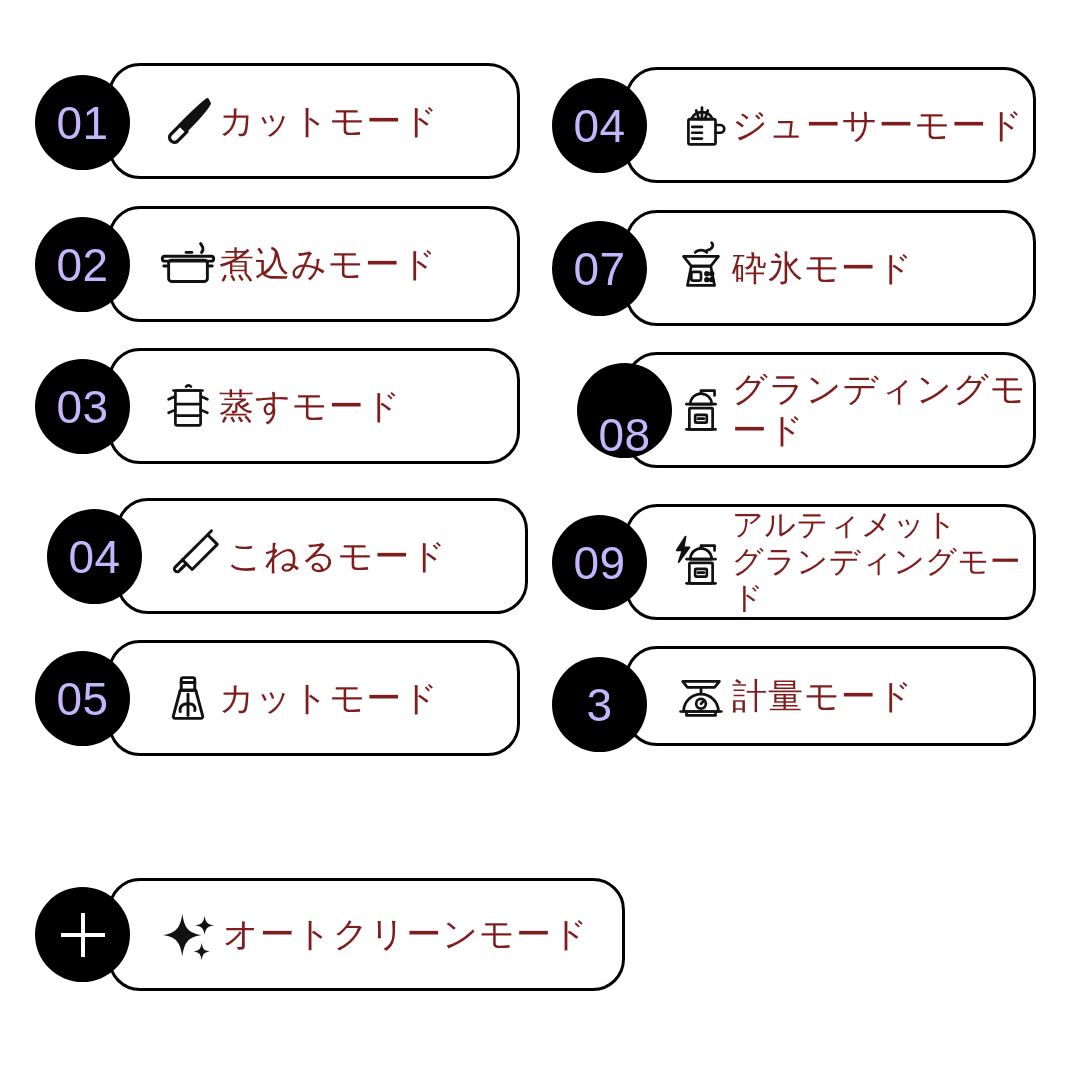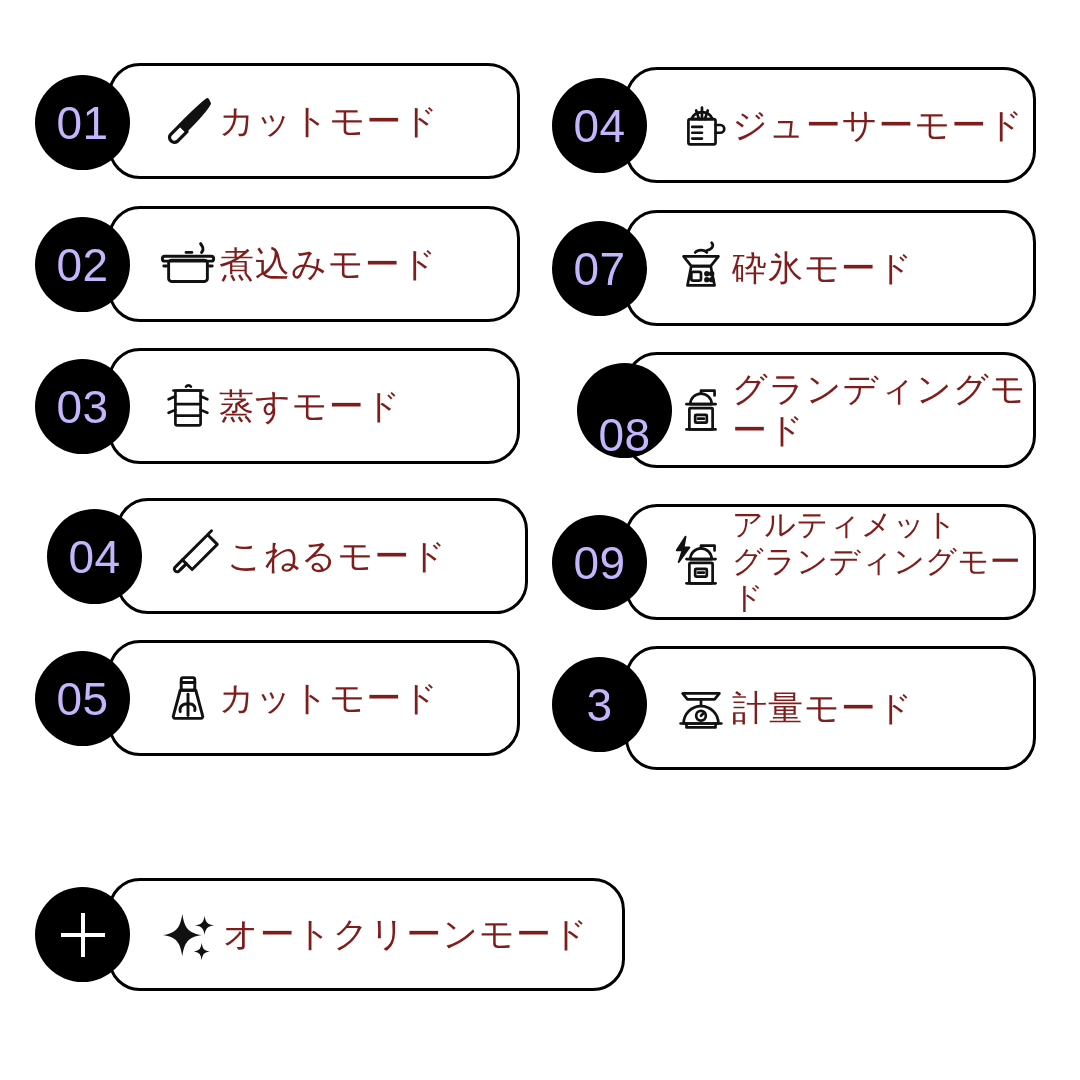--- a/index.html
+++ b/index.html
@@ -221,21 +221,21 @@
       </span>
       <span class="label two-line">アルティメット
 グランディングモード</span>
     </div>
     <div class="badge" style="left:552px;top:515px;">
       <span class="badge-num">09</span>
     </div>
   </div>
 
   <div class="mode-item">
-    <div class="pill" style="left:625px;top:646px;width:411px;height:124px;padding-left:42px;text-align:right;">
+    <div class="pill" style="left:625px;top:646px;width:411px;height:100px;padding-left:42px;text-align:right;">
       <span class="icon-wrap">
         <svg viewBox="0 0 64 64" fill="none" stroke="#111" stroke-width="2.8" stroke-linecap="round" stroke-linejoin="round">
           <path d="M13 17 h38 l-5 6 H18 Z"></path>
           <path d="M32 23 v5"></path>
           <path d="M14 48 a18 18 0 0 1 36 0 Z"></path>
           <path d="M11 48 h42"></path>
           <path d="M17 48 v4 h30 v-4"></path>
           <circle cx="32" cy="40" r="5"></circle>
           <path d="M32 40 l3 -3"></path>
         </svg>

